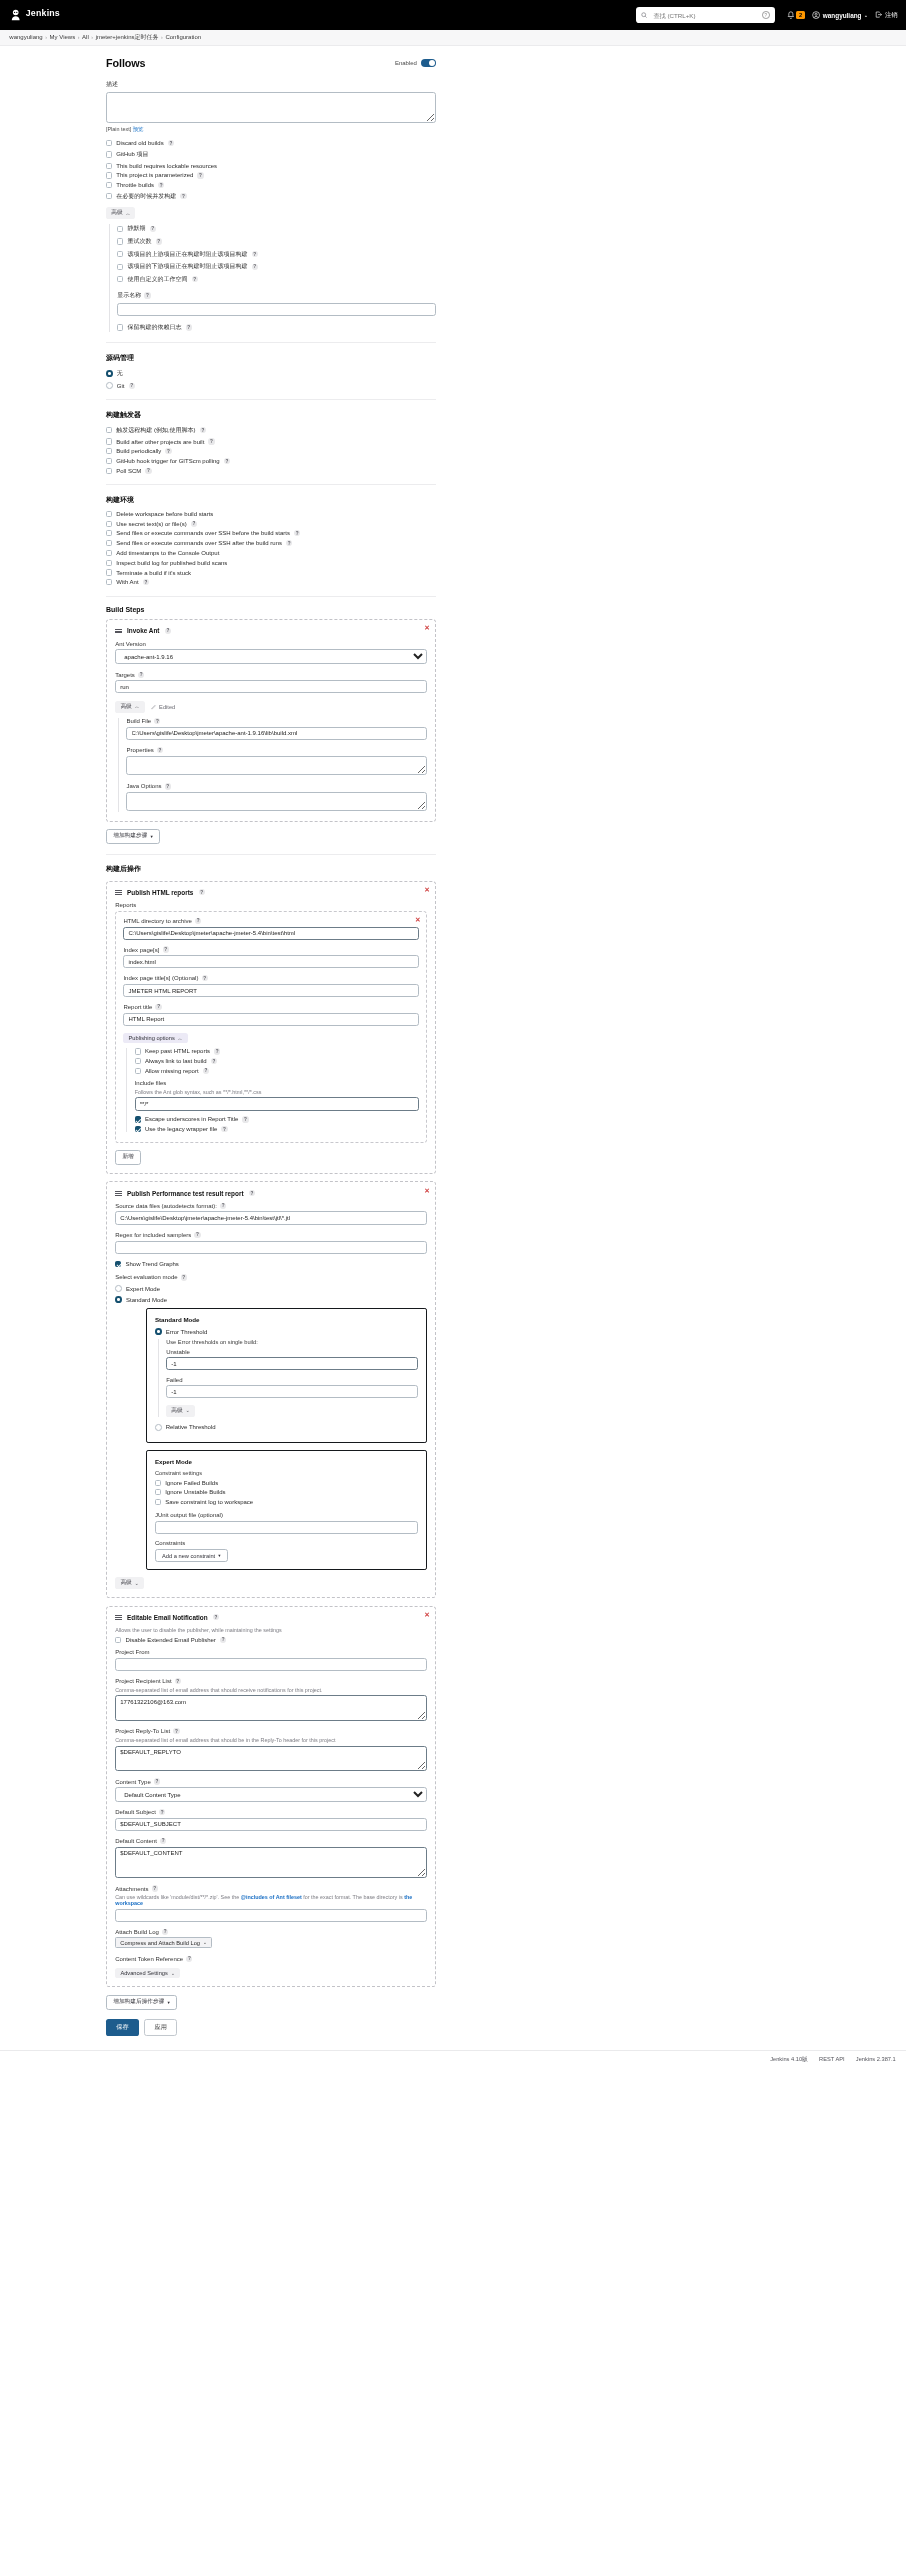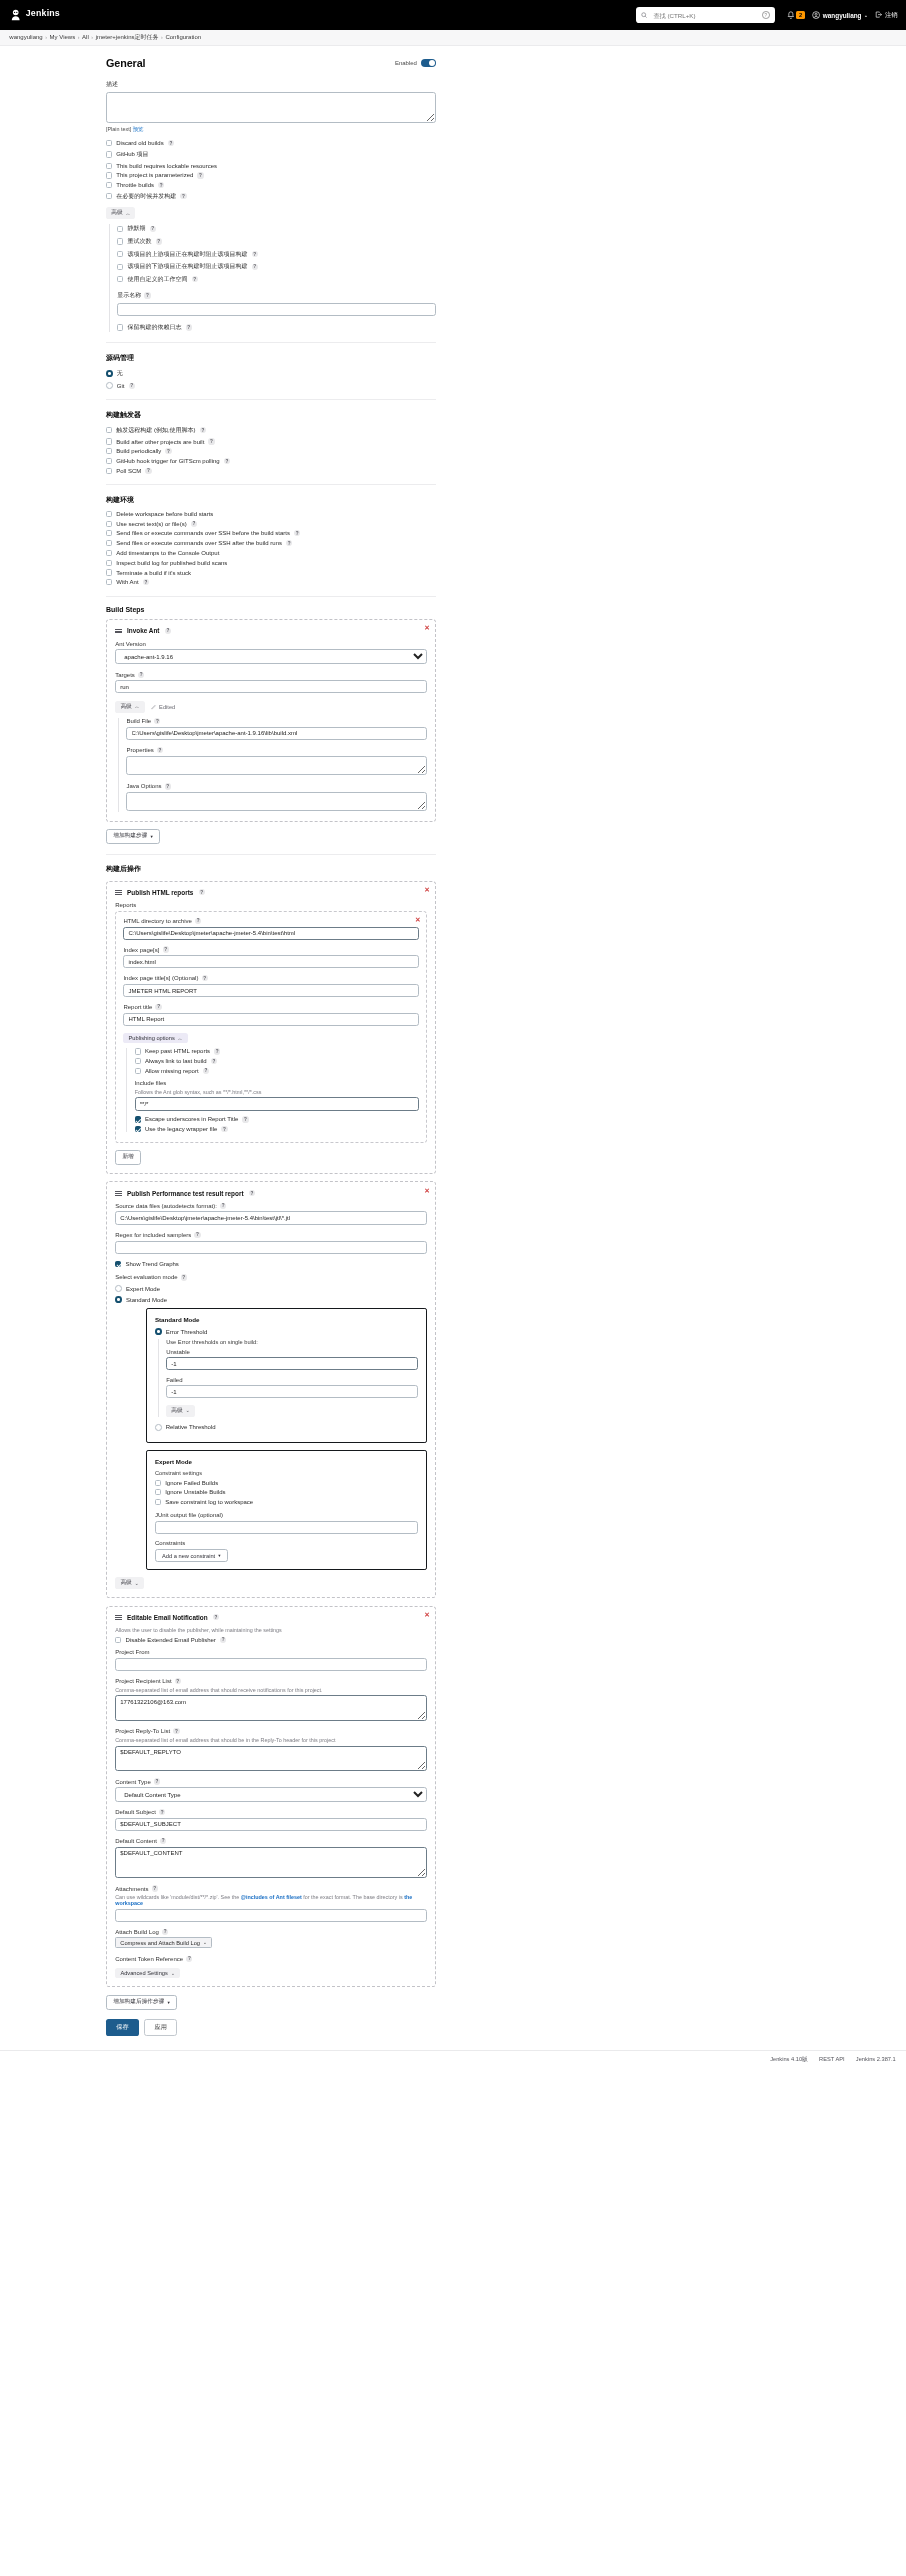--- a/index.html
+++ b/index.html
@@ -224,21 +224,21 @@
   <span class="crumb">All</span>
   <span class="crumb sep">›</span>
   <span class="crumb">jmeter+jenkins定时任务</span>
   <span class="crumb sep">›</span>
   <span class="crumb">Configuration</span>
 </div>
 
 <div class="page">
 
   <div class="title-row">
-    <h1 class="page-title">General</h1>
+    <h1 class="page-title">Follows</h1>
     <div class="enabled-toggle">
       <span class="enabled-label">Enabled</span>
       <div class="toggle"></div>
     </div>
   </div>
 
   <div class="wrap">
 
     <div style="margin-top:11.3px">
       <div class="field-label">描述</div>

